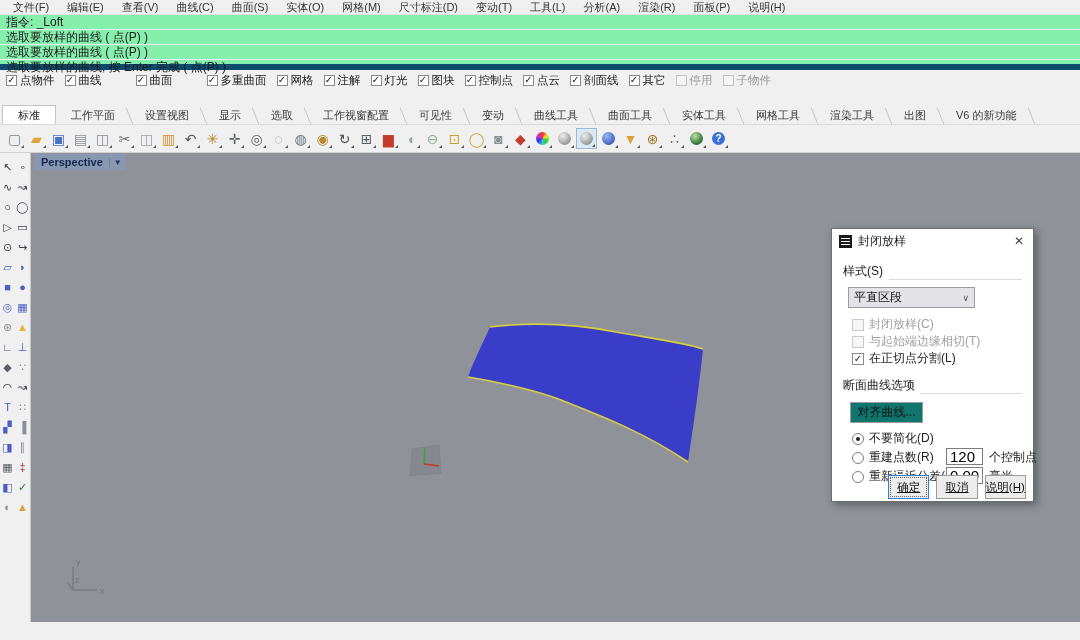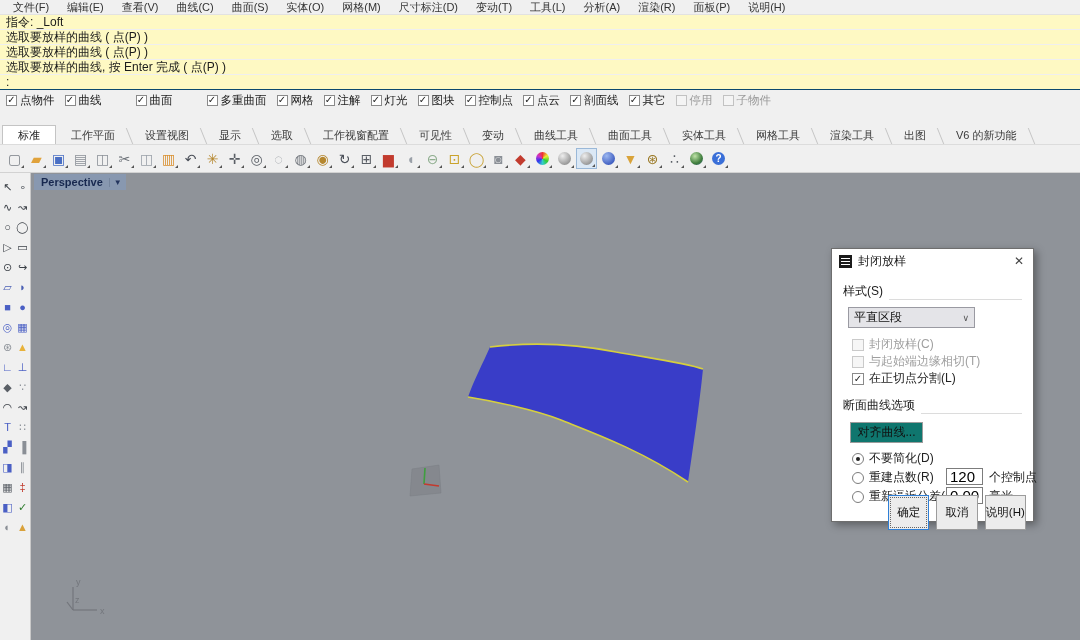--- a/index.html
+++ b/index.html
@@ -5,22 +5,22 @@
   * { box-sizing: border-box; margin: 0; padding: 0; }
   html,body { width:1080px; height:640px; overflow:hidden;
     font-family:"Liberation Sans","DejaVu Sans",sans-serif; font-size:12px; color:#222;
     background:#f0f0f0; }
 
   
   .menubar { height:14px; background:#f0f0f0; display:flex; align-items:center;
     padding-left:4px; font-size:11px; color:#333; }
   .menu-item { padding:0 9px; cursor:default; white-space:nowrap; }
 
-  .cmdarea { height:76px; background:#fef9c3; border-top:1px solid #e2e2e2;
-    border-bottom:1px solid #0c4a6e; font-size:12px; }
+  .cmdarea { height:56px; background:#86efac; border-top:1px solid #e2e2e2;
+    border-bottom:6px solid #0c4a6e; font-size:12px; }
   .cmd-line { height:15px; line-height:15px; padding-left:6px; border-bottom:1px solid #efefef;
     white-space:nowrap; color:#1c1c1c; }
   .cmd-line:last-child { border-bottom:none; }
 
   .filterbar { height:20px; display:flex; align-items:center; gap:0;
     background:#f0f0f0; font-size:11.5px; color:#222; padding-left:6px; }
   .filter-item { display:inline-flex; align-items:center; margin-right:10px; white-space:nowrap; }
   .filter-item .box { width:11px; height:11px; border:1px solid #8a8a8a; background:#fff;
     display:inline-flex; align-items:center; justify-content:center; margin-right:3px;
     font-size:10px; line-height:10px; color:#222; }
@@ -102,23 +102,23 @@
   .radio-row { display:flex; align-items:center; height:19px; margin-left:9px; position:relative; }
   .radio-row .rad { width:12px; height:12px; border:1px solid #7c7c7c; border-radius:50%;
     background:#fff; margin-right:5px; position:relative; }
   .radio-row.selected .rad::after { content:""; position:absolute; left:3px; top:3px;
     width:4px; height:4px; border-radius:50%; background:#222; }
   .radio-row .rlabel { white-space:nowrap; }
   .radio-row input { position:absolute; left:94px; top:0px; width:37px; height:17px;
     border:1px solid #7c7c7c; font-family:inherit; font-size:15px; padding:0 3px; }
   .radio-row .suffix { position:absolute; left:137px; white-space:nowrap; }
   .dlg-buttons { position:absolute; left:0; right:0; top:246px; display:flex; padding-left:56px; }
-  .dlg-btn { width:42px; height:35px; background:#ececec; border:1px solid #9c9c9c;
+  .dlg-btn { width:42px; height:24px; background:#ececec; border:1px solid #9c9c9c;
     display:flex; align-items:center; justify-content:center; font-size:11.5px;
-    margin-right:7px; cursor:default; color:#111; }
+    margin-right:7px; cursor:default; color:#111;text-decoration:underline; }
   .dlg-btn.focused { border:1px solid #2f7fd6; outline:1px dotted #666; outline-offset:-3px; }
 </style>
 </head>
 <body>
 
 <div class="menubar" id="menubar">
     <span class="menu-item">文件(F)</span>
     <span class="menu-item">编辑(E)</span>
     <span class="menu-item">查看(V)</span>
     <span class="menu-item">曲线(C)</span>

